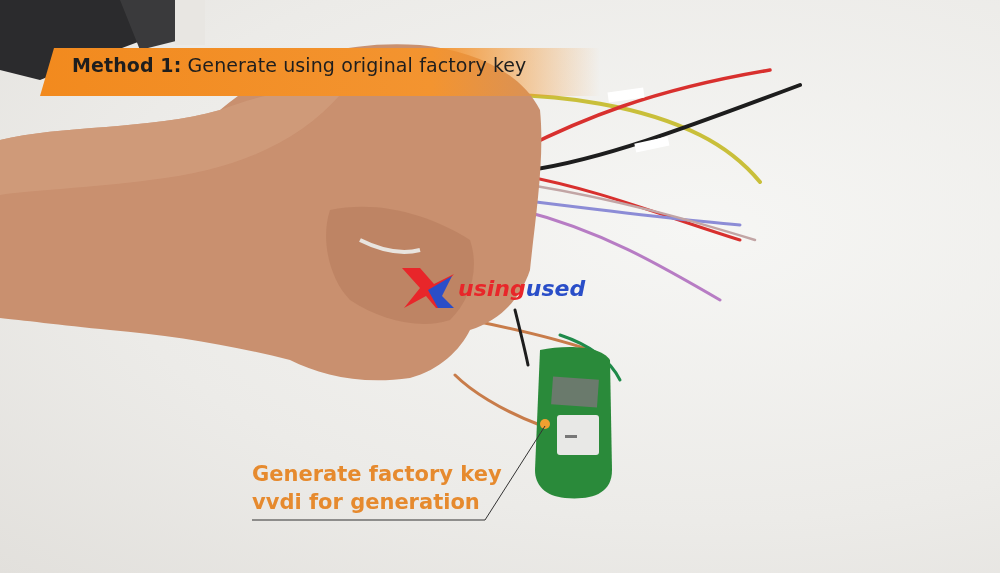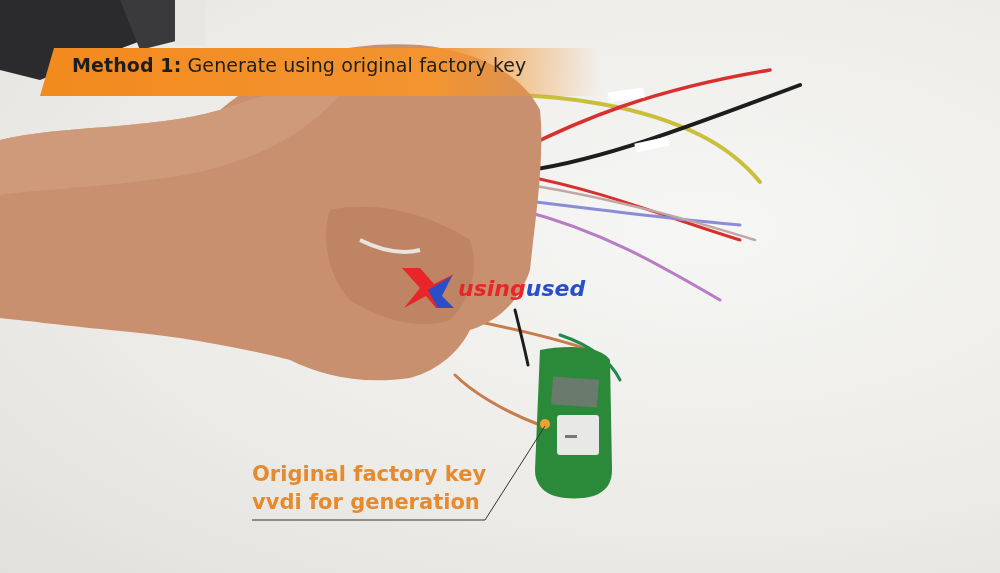--- a/index.html
+++ b/index.html
@@ -65,16 +65,16 @@
 
   <div class="logo">
     <svg width="60" height="44" viewBox="0 0 60 44">
       <path d="M4,2 L22,2 L36,18 L56,8 L40,26 L54,42 L38,42 L28,30 L6,42 L22,22 Z" fill="#e8262a"></path>
       <path d="M30,24 L54,10 L44,30 L56,42 L40,42 Z" fill="#2a4ec8"></path>
     </svg>
     <div class="logo-text"><span class="a">using</span><span class="b">used</span></div>
   </div>
 
   <div class="callout">
-    <div>Original factory key</div>
+    <div>Generate factory key</div>
     <div>vvdi for generation</div>
   </div>
 </div>
 
 </body></html>

